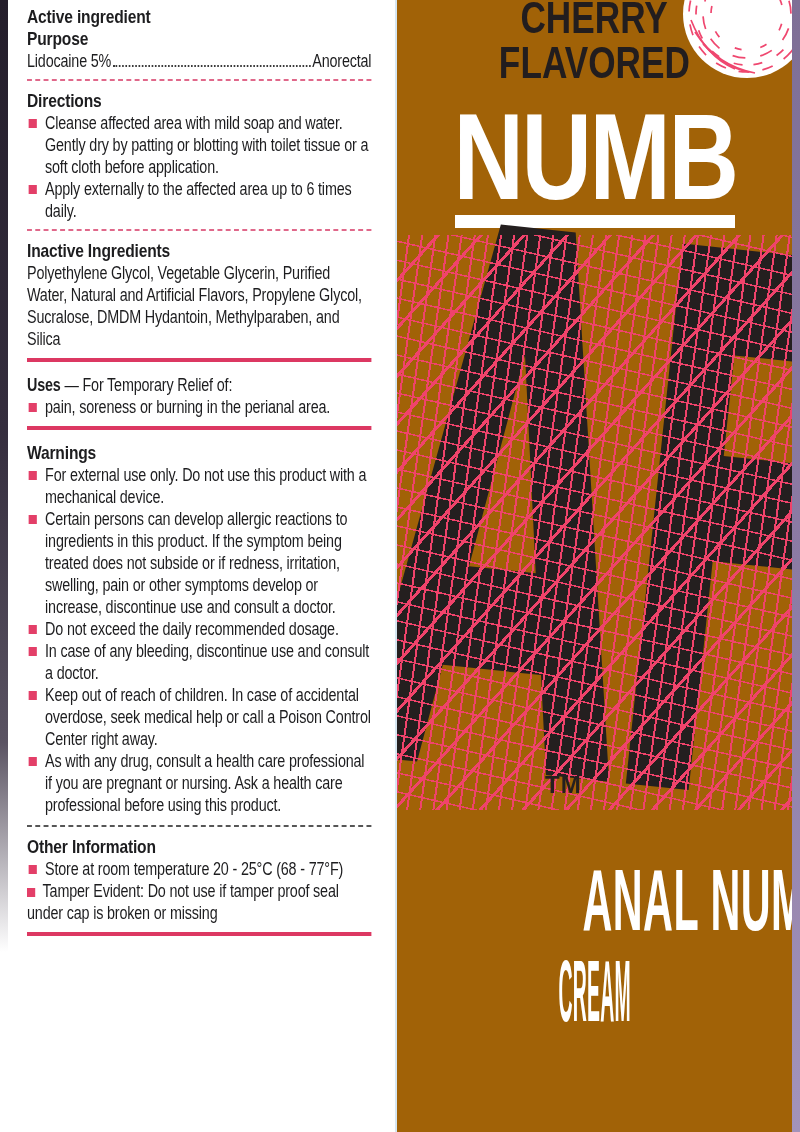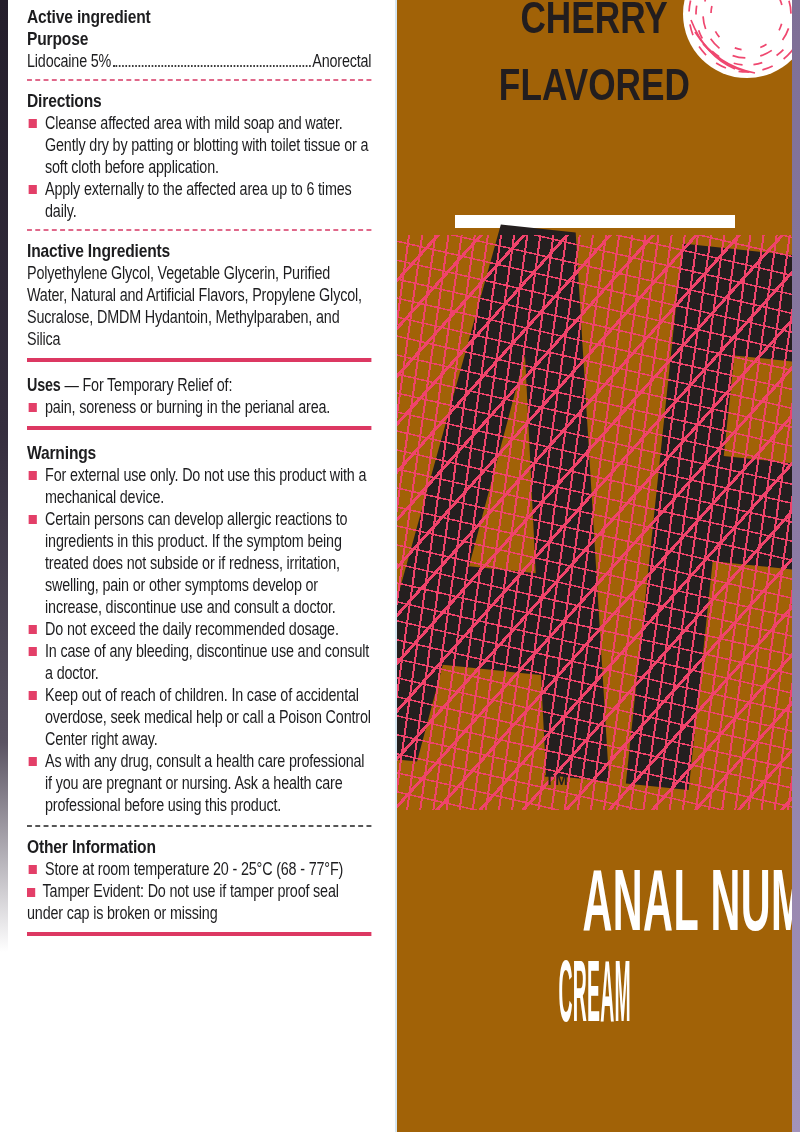--- a/index.html
+++ b/index.html
@@ -34,37 +34,37 @@
     width:10px;height:9px;background:#e33f68;margin-right:9px;}
   .uses-line .b{font-weight:bold;}
 
   
   .panel-right{position:absolute;left:397px;top:0;width:395px;height:1132px;
     background:#a16207;overflow:hidden;}
   .center-line{position:absolute;left:0;width:100%;text-align:center;white-space:nowrap;}
   .flavor span{display:inline-block;font-weight:bold;font-size:44px;line-height:1;
     color:#221d1e;transform:scaleX(0.8);letter-spacing:0px;}
   .flavor1{top:-4px;}
-  .flavor2{top:41px;margin-top:22px;}
+  .flavor2{top:41px;}
   .brand{top:96px;}
   .brand span{display:inline-block;font-weight:bold;font-size:122px;line-height:1;
     color:#ffffff;transform:scaleX(0.8);letter-spacing:-3px;}
   .numb-bar{position:absolute;left:58px;top:215px;width:280px;height:13px;background:#ffffff;}
   .af{position:absolute;left:calc(50% + 12px);top:522px;z-index:2;
     font-family:"DejaVu Sans",sans-serif;font-weight:bold;font-size:730px;line-height:1;
     color:#241f1f;letter-spacing:-34px;white-space:nowrap;
     transform:translate(-50%,-50%) rotate(6deg) scale(0.46,1.02);}
   .scratch{position:absolute;left:0;width:100%;z-index:3;pointer-events:none;}
   .scratch1{top:235px;height:575px;
     background:repeating-linear-gradient(98deg,transparent 0 11px,#f0436b 11px 13px);}
   .scratch2{top:235px;height:575px;
     background:repeating-linear-gradient(13deg,transparent 0 17px,#f0436b 17px 18.5px);}
   .scratch3{top:235px;height:575px;
     background:repeating-linear-gradient(132deg,transparent 0 29px,#f0436b 29px 32px);}
-  .tm{position:absolute;left:148px;top:771px;z-index:5;font-size:15px;font-weight:bold;
+  .tm{position:absolute;left:148px;top:771px;z-index:5;font-size:24px;font-weight:bold;
     letter-spacing:1px;color:#241f1f;}
   .product{top:866px;line-height:68px;color:#ffffff;}
   .product span{display:inline-block;font-weight:bold;font-size:88px;
     transform:scaleX(0.47);letter-spacing:1px;}
   .product .l2{display:block;line-height:64px;}
   .product .l2 span{font-size:88px;}
   .tagline{top:1046px;}
   .tagline span{display:inline-block;font-weight:bold;font-size:45px;color:#1f1b1c;
     letter-spacing:3px;transform:scaleX(0.95);}
   .cherry{position:absolute;left:280px;top:-56px;width:140px;height:140px;z-index:4;}
@@ -144,20 +144,21 @@
         <circle cx="70" cy="70" r="36" stroke-dasharray="7 19" transform="rotate(210 70 70)"></circle>
         <path d="M18 88 Q40 122 78 129"></path>
         <path d="M14 76 Q28 112 58 125"></path>
         <path d="M26 100 Q48 124 72 128"></path>
       </g>
     </svg>
 
     <div class="center-line flavor flavor1"><span>CHERRY</span></div>
     <div class="center-line flavor flavor2"><span>FLAVORED</span></div>
 
+    <div class="center-line brand"><span>NUMB</span></div>
     <div class="numb-bar"></div>
 
     <div class="af">AF</div>
     <div class="scratch scratch1"></div>
     <div class="scratch scratch2"></div>
     <div class="scratch scratch3"></div>
     <div class="tm">TM</div>
 
     <div class="center-line product">
       <span>ANAL NUMBING</span>

